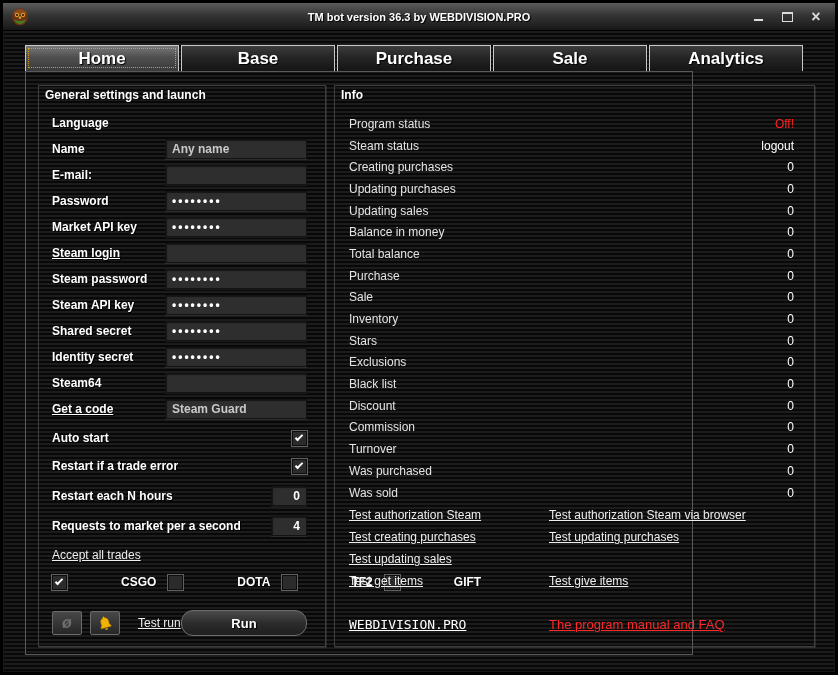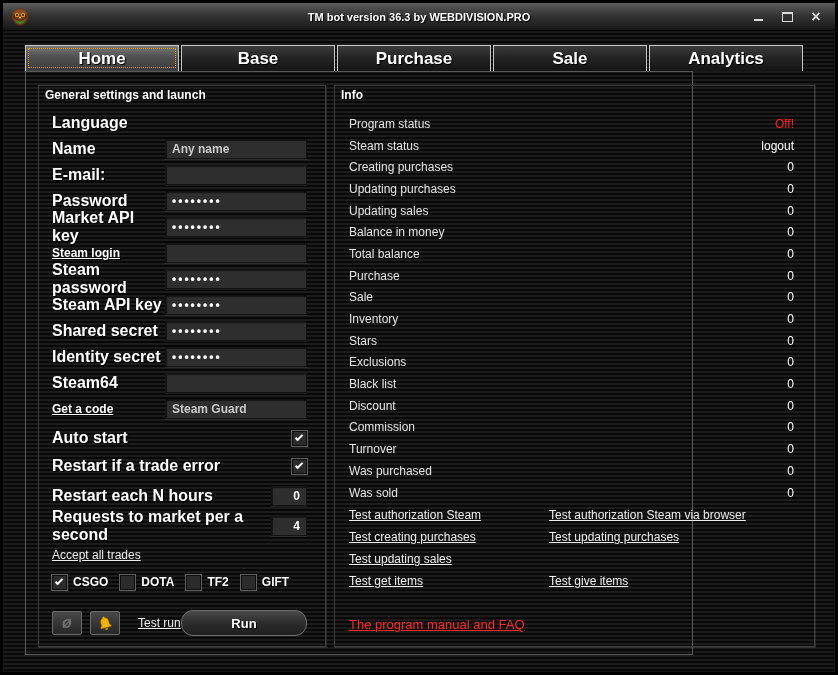--- a/index.html
+++ b/index.html
@@ -40,21 +40,21 @@
   }
   
   .content { position:absolute; left:22px; top:68px; width:668px; height:584px; border:1px solid #5a5a5a; }
   .gb { position:absolute; top:13px; height:562px; border:1px solid #3e3e3e; box-shadow:1px 1px 0 rgba(110,110,110,.25); }
   .gb-left  { left:12px; width:288px; }
   .gb-right { left:308px; width:481px; }
   .gb-title { position:absolute; left:6px; top:2px; color:#fff; font-size:12px; font-weight:bold; text-shadow:1px 1px 0 #000; white-space:nowrap; }
   
   .form { position:absolute; inset:0; padding:24px 18px 0 13px; display:flex; flex-direction:column; }
   .frow { height:26px; display:flex; align-items:center; }
-  .flabel { font-size:16px; font-weight:bold; color:#fff; text-shadow:1px 1px 0 #000; }
+  .flabel { font-size:12px; font-weight:bold; color:#fff; text-shadow:1px 1px 0 #000; }
   a.llink { font-size:12px; font-weight:bold; color:#fff; text-decoration:underline; text-shadow:1px 1px 0 #000; cursor:pointer; }
   .ctrl { margin-left:auto; width:142px; display:flex; align-items:center; }
   .tbox {
     width:142px; height:20px; background:#2e2e2e; border:1px solid #131313;
     box-shadow:0 1px 0 rgba(255,255,255,.08), inset 1px 1px 1px rgba(0,0,0,.55);
     color:#c9c9c9; font-family:"Liberation Sans",sans-serif; font-size:12px; font-weight:bold; padding:0 6px;
   }
   .tbox.masked { color:#fff; letter-spacing:2px; font-size:12px; }
   .tbox.num { width:36px; margin-left:auto; text-align:right; color:#fff; }
   .combo {
@@ -68,21 +68,21 @@
   .combo-btn { width:17px; height:18px; background:linear-gradient(#6e6e6e,#3a3a3a); border-left:1px solid #161616; display:flex; align-items:center; justify-content:center; }
   .chev { width:5px; height:5px; border-right:2px solid #e6e6e6; border-bottom:2px solid #e6e6e6; transform:rotate(45deg) translate(-1px,-1px); }
   .checkbox {
     width:15px; height:15px; background:#2b2b2b; border:1px solid #0e0e0e;
     box-shadow:0 0 0 1px #606060; position:relative; cursor:pointer; margin-left:auto;
   }
   .tick { display:none; position:absolute; left:2px; top:3px; width:8px; height:4px;
     border-left:2px solid #fff; border-bottom:2px solid #fff; transform:rotate(-45deg); }
   .checkbox.checked .tick { display:block; }
   .games { display:flex; align-items:center; height:24px; margin-top:5px; }
-  .game { display:flex; align-items:center; margin-right:12px; }
+  .game { display:flex; align-items:center; margin-right:12px;gap:48px; }
   .game .checkbox { margin:0 6px 0 0; }
   .game-label { font-size:12px; font-weight:bold; color:#fff; text-shadow:1px 1px 0 #000; }
   a.plainlink { font-size:12px; color:#eee; text-decoration:underline; cursor:pointer; }
   .accept-row { height:20px; margin-top:6px; display:flex; align-items:center;text-decoration:underline; }
   .btnrow { margin-top:16px; height:26px; display:flex; align-items:center; }
   .sqbtn {
     width:30px; height:24px; margin-right:8px; background:linear-gradient(#484848,#262626);
     border:1px solid #6a6a6a; border-radius:2px; display:flex; align-items:center; justify-content:center; cursor:pointer;
   }
   .eye-glyph { color:#6f6f6f; font-size:16px; font-weight:bold; font-style:italic; line-height:16px; }
@@ -414,20 +414,21 @@
           <div class="link-row">
             <span><a class="plainlink">Test updating sales</a></span>
           </div>
 
           <div class="link-row">
             <span class="cell-left"><a class="plainlink">Test get items</a></span>
             <span><a class="plainlink">Test give items</a></span>
           </div>
 
         <div class="info-footer">
+          <span class="cell-left"><a class="webd">WEBDIVISION.PRO</a></span>
           <span><a class="redlink">The program manual and FAQ</a></span>
         </div>
 
       </div>
     </div>
 
   </div>
 </div>
 
 </body></html>

